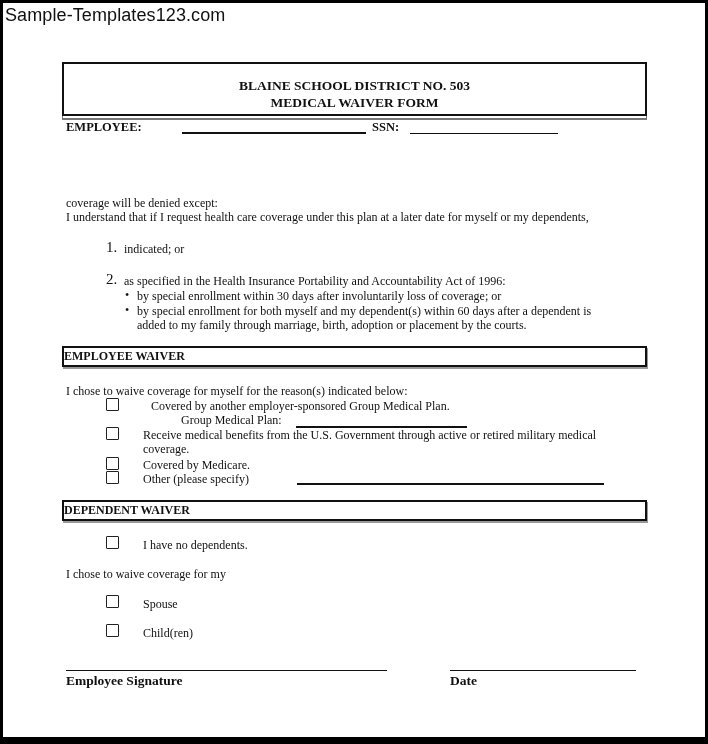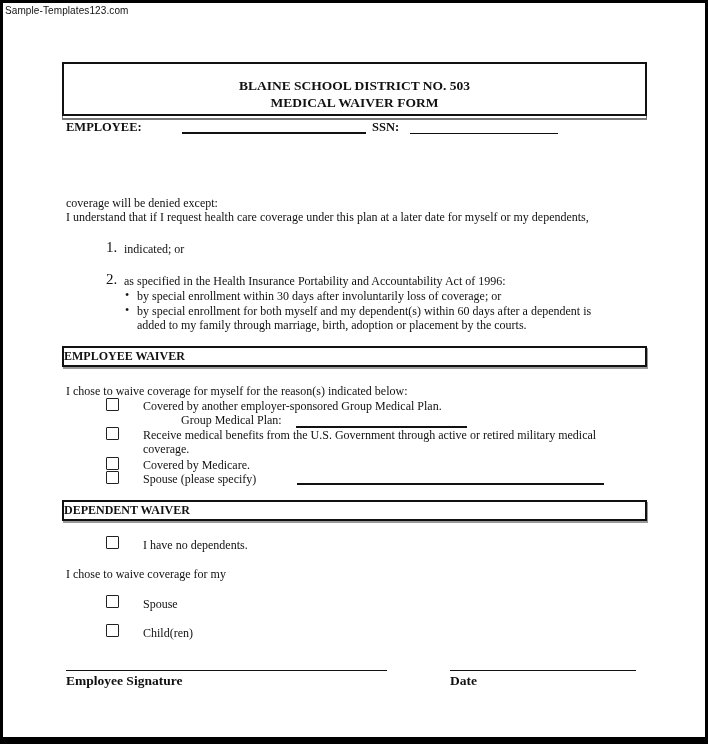--- a/index.html
+++ b/index.html
@@ -9,21 +9,21 @@
       font-family: "Liberation Serif", "DejaVu Serif", serif;
       color: #111;
     }
     .page {
       position: absolute; left: 3px; top: 3px; width: 702px; height: 734px;
       background: #fff;
     }
     .abs { position: absolute; white-space: nowrap; }
     .watermark {
       left: 2px; top: 2px; font-family: "Liberation Sans", "DejaVu Sans", sans-serif;
-      font-size: 10px; color: #111; letter-spacing: 0.1px;
+      font-size: 18px; color: #111; letter-spacing: 0.1px;
     }
     .title-box {
       left: 59px; top: 59px; width: 581px; height: 36px;
       border: 2px solid #111;
       box-shadow: 0 3px 0 -1px #fff, 0 4px 0 0 #777;
       text-align: center; font-weight: bold; font-size: 13.5px; line-height: 16.5px;
       padding-top: 14px; box-sizing: content-box;
     }
     .bold-label { font-weight: bold; font-size: 12.5px; }
     .body-text { font-size: 12px; line-height: 14px; }
@@ -76,35 +76,35 @@
   <div class="abs body-text" style="left:134px; top:301px;">
     <div>by special enrollment for both myself and my dependent(s) within 60 days after a dependent is</div>
     <div>added to my family through marriage, birth, adoption or placement by the courts.</div>
   </div>
 
   <div class="abs section-box" style="top:343px;">EMPLOYEE WAIVER</div>
 
   <div class="abs body-text" style="left:63px; top:381px;">I chose to waive coverage for myself for the reason(s) indicated below:</div>
 
   <div class="checkbox" style="left:103px; top:395px;"></div>
-  <div class="abs body-text" style="left:140px; top:396px;">Covered by another employer-sponsored Group Medical Plan.</div>
+  <div class="abs body-text" style="left:148px; top:396px;">Covered by another employer-sponsored Group Medical Plan.</div>
   <div class="abs body-text" style="left:178px; top:410px;">Group Medical Plan:</div>
   <div class="line" style="left:293px; top:423px; width:171px; height:1.5px;"></div>
 
   <div class="checkbox" style="left:103px; top:424px;"></div>
   <div class="abs body-text" style="left:140px; top:425px;">
     <div>Receive medical benefits from the U.S. Government through active or retired military medical</div>
     <div>coverage.</div>
   </div>
 
   <div class="checkbox" style="left:103px; top:454px;"></div>
   <div class="abs body-text" style="left:140px; top:455px;">Covered by Medicare.</div>
 
   <div class="checkbox" style="left:103px; top:468px;"></div>
-  <div class="abs body-text" style="left:140px; top:469px;">Spouse (please specify)</div>
+  <div class="abs body-text" style="left:140px; top:469px;">Other (please specify)</div>
   <div class="line" style="left:294px; top:480px; width:307px; height:1.5px;"></div>
 
   <div class="abs section-box" style="top:497px;">DEPENDENT WAIVER</div>
 
   <div class="checkbox" style="left:103px; top:533px;"></div>
   <div class="abs body-text" style="left:140px; top:535px;">I have no dependents.</div>
 
   <div class="abs body-text" style="left:63px; top:564px;">I chose to waive coverage for my</div>
 
   <div class="checkbox" style="left:103px; top:592px;"></div>

